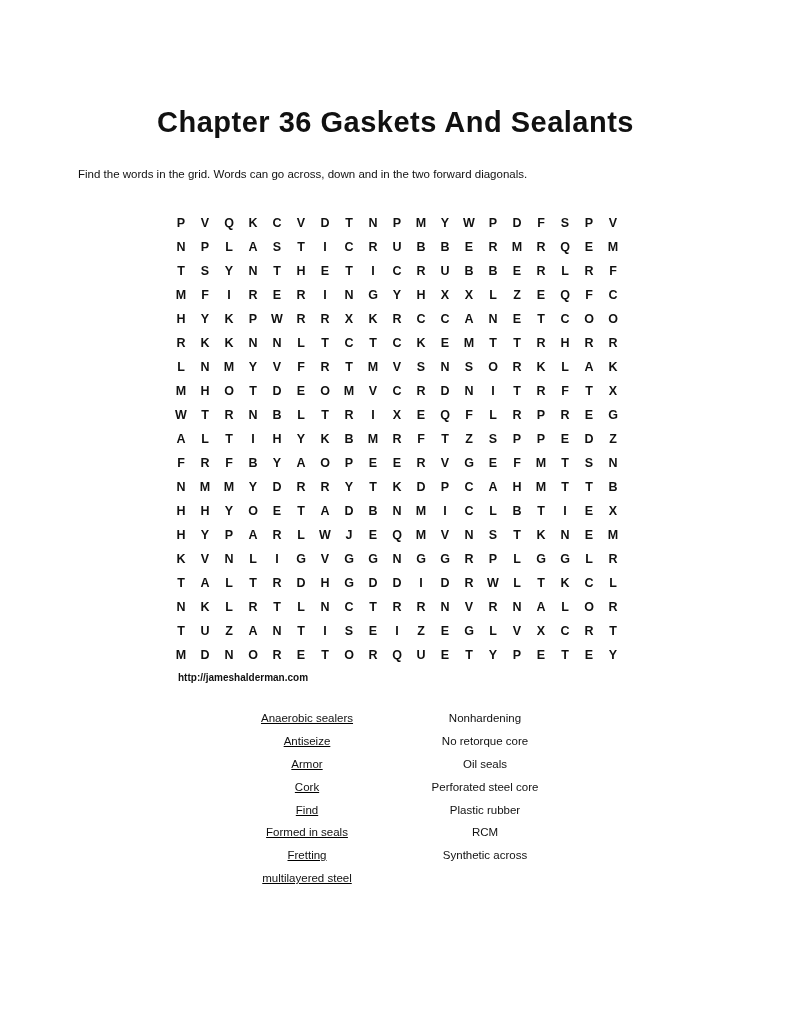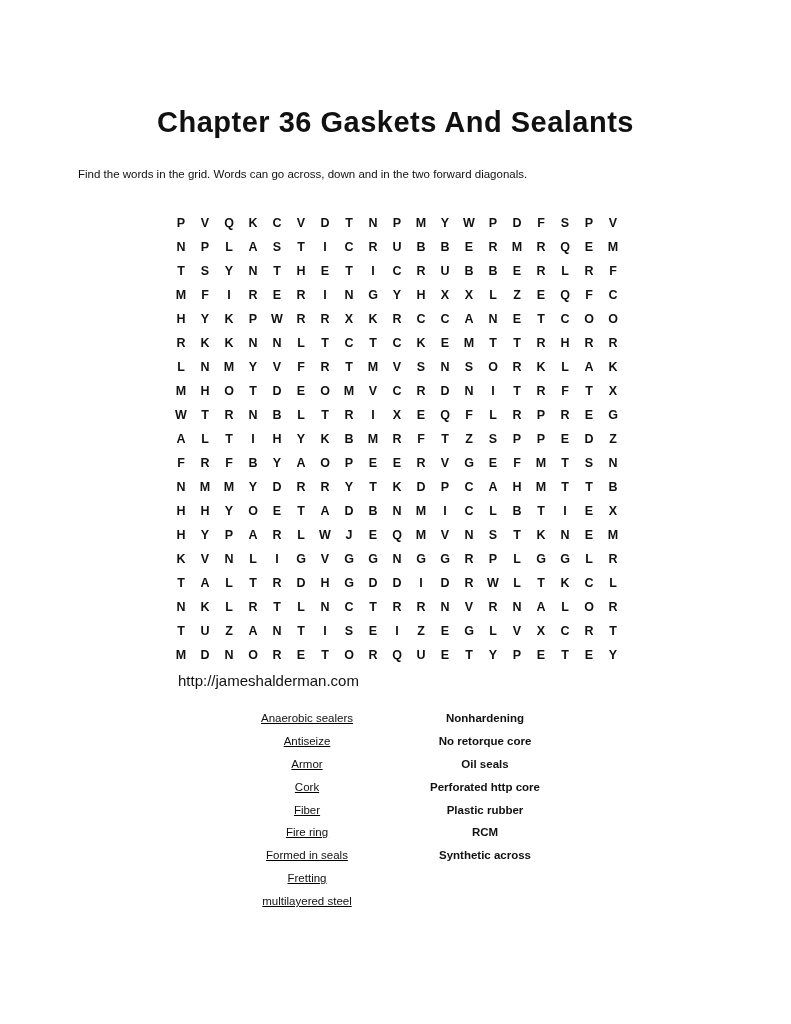--- a/index.html
+++ b/index.html
@@ -50,31 +50,31 @@
     line-height: 24px;
     text-align: center;
     font-size: 12.5px;
     font-weight: bold;
     color: #111111;
   }
   .source-url {
     position: absolute;
     left: 178px;
     top: 672px;
-    font-size: 15px;
-    font-weight: normal;
+    font-size: 10px;
+    font-weight: bold;
     color: #111111;
   }
   .word-col {
     position: absolute;
     top: 707px;
     width: 180px;
   }
   .word-col-left  { left: 217px; text-decoration: underline; }
-  .word-col-right { left: 395px; font-weight: bold; }
+  .word-col-right { left: 395px; }
   .word-col .word {
     height: 22.9px;
     line-height: 22.9px;
     text-align: center;
     font-size: 11.5px;
     color: #111111;
     white-space: nowrap;
   }
 </style>
 </head>
@@ -445,28 +445,27 @@
       <span class="cell">T</span>
       <span class="cell">E</span>
       <span class="cell">Y</span>
     </div>
   <div class="source-url">http://jameshalderman.com</div>
   <div class="word-col word-col-left">
       <div class="word">Anaerobic sealers</div>
       <div class="word">Antiseize</div>
       <div class="word">Armor</div>
       <div class="word">Cork</div>
-      <div class="word">Fiber</div>
-      <div class="word">Fire ring</div>
+      <div class="word">Find</div>
       <div class="word">Formed in seals</div>
       <div class="word">Fretting</div>
       <div class="word">multilayered steel</div>
     </div>
   <div class="word-col word-col-right">
       <div class="word">Nonhardening</div>
       <div class="word">No retorque core</div>
       <div class="word">Oil seals</div>
-      <div class="word">Perforated http core</div>
+      <div class="word">Perforated steel core</div>
       <div class="word">Plastic rubber</div>
       <div class="word">RCM</div>
       <div class="word">Synthetic across</div>
     </div>
 </div>
 
 </body></html>

